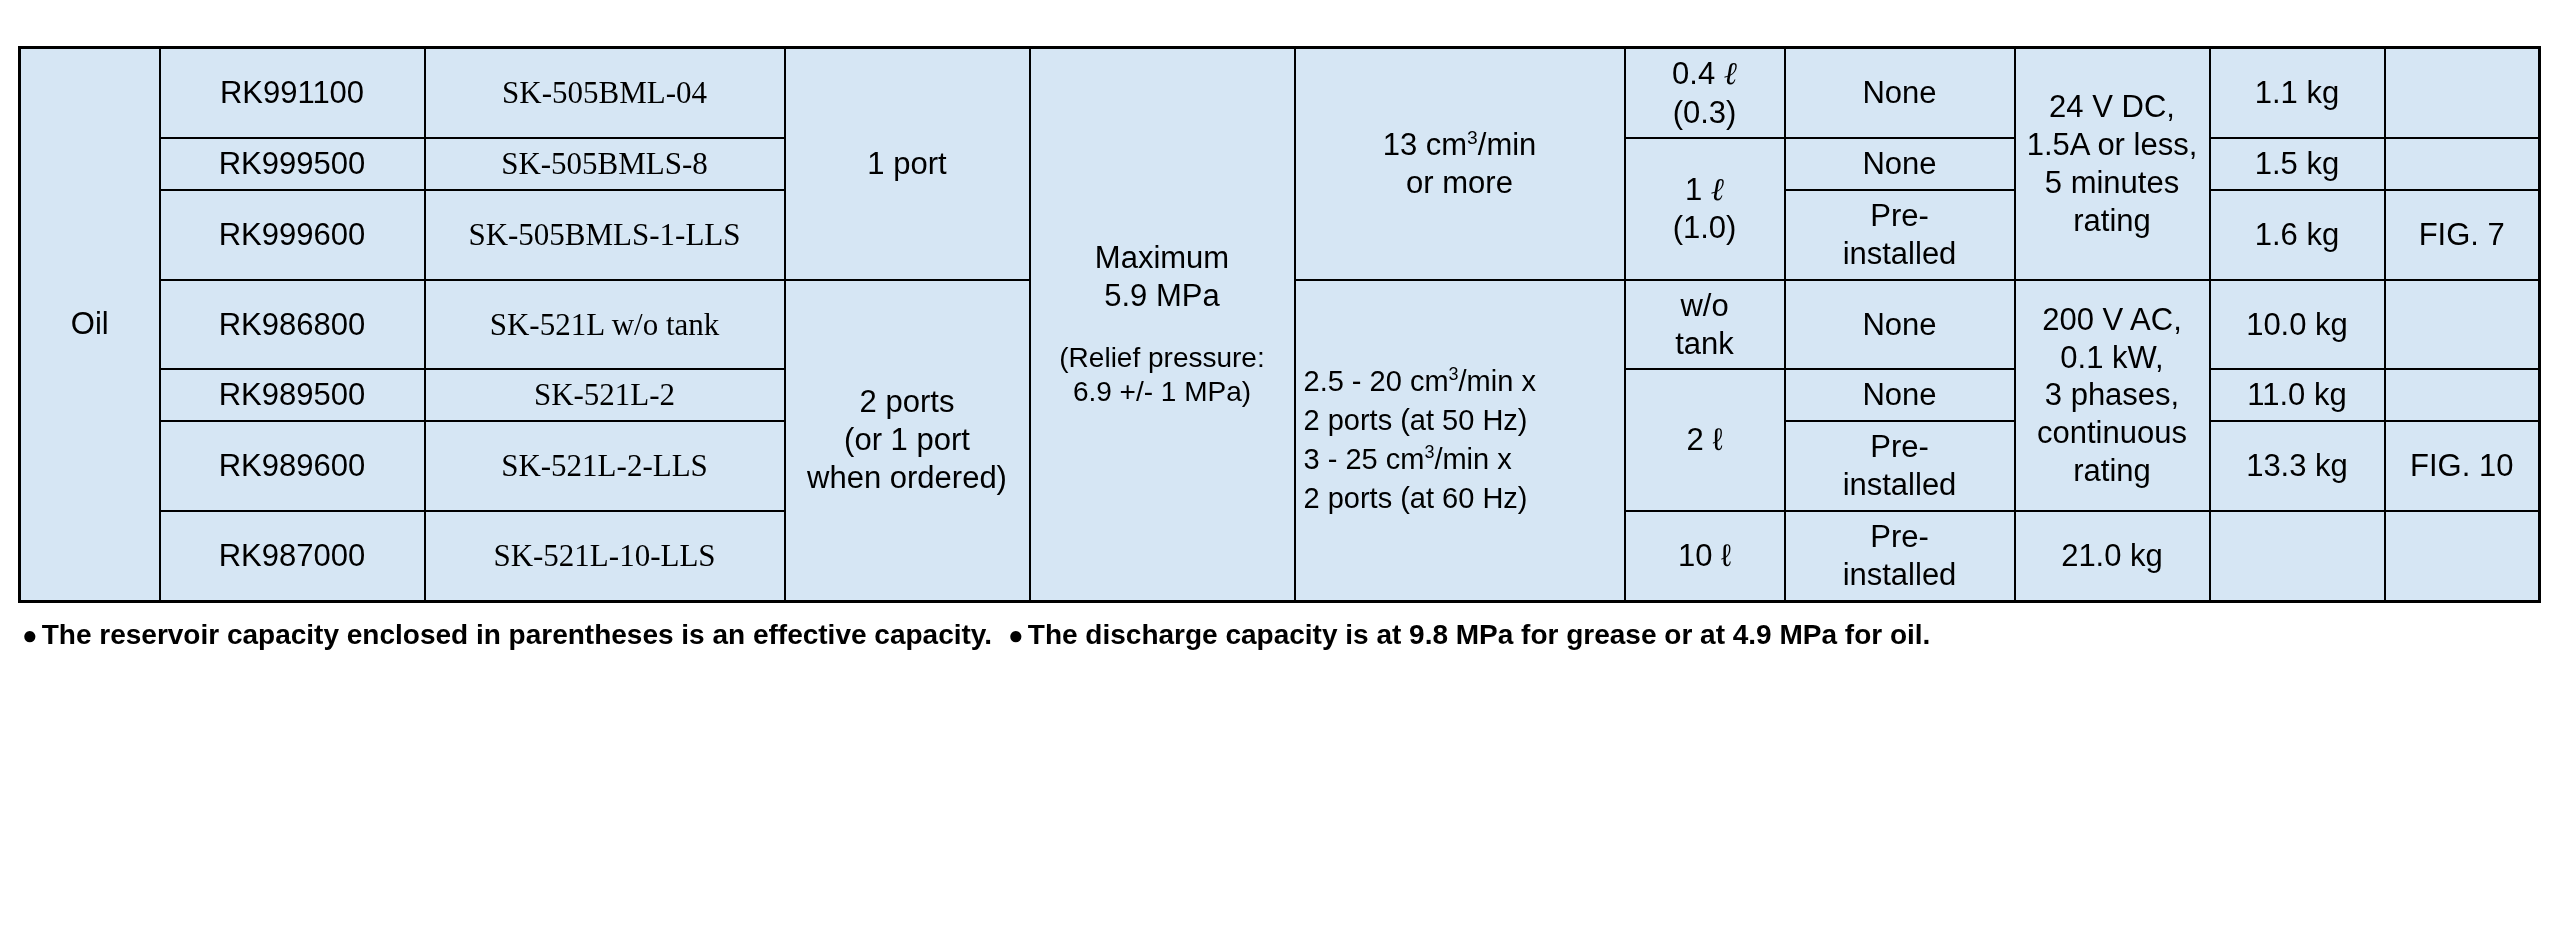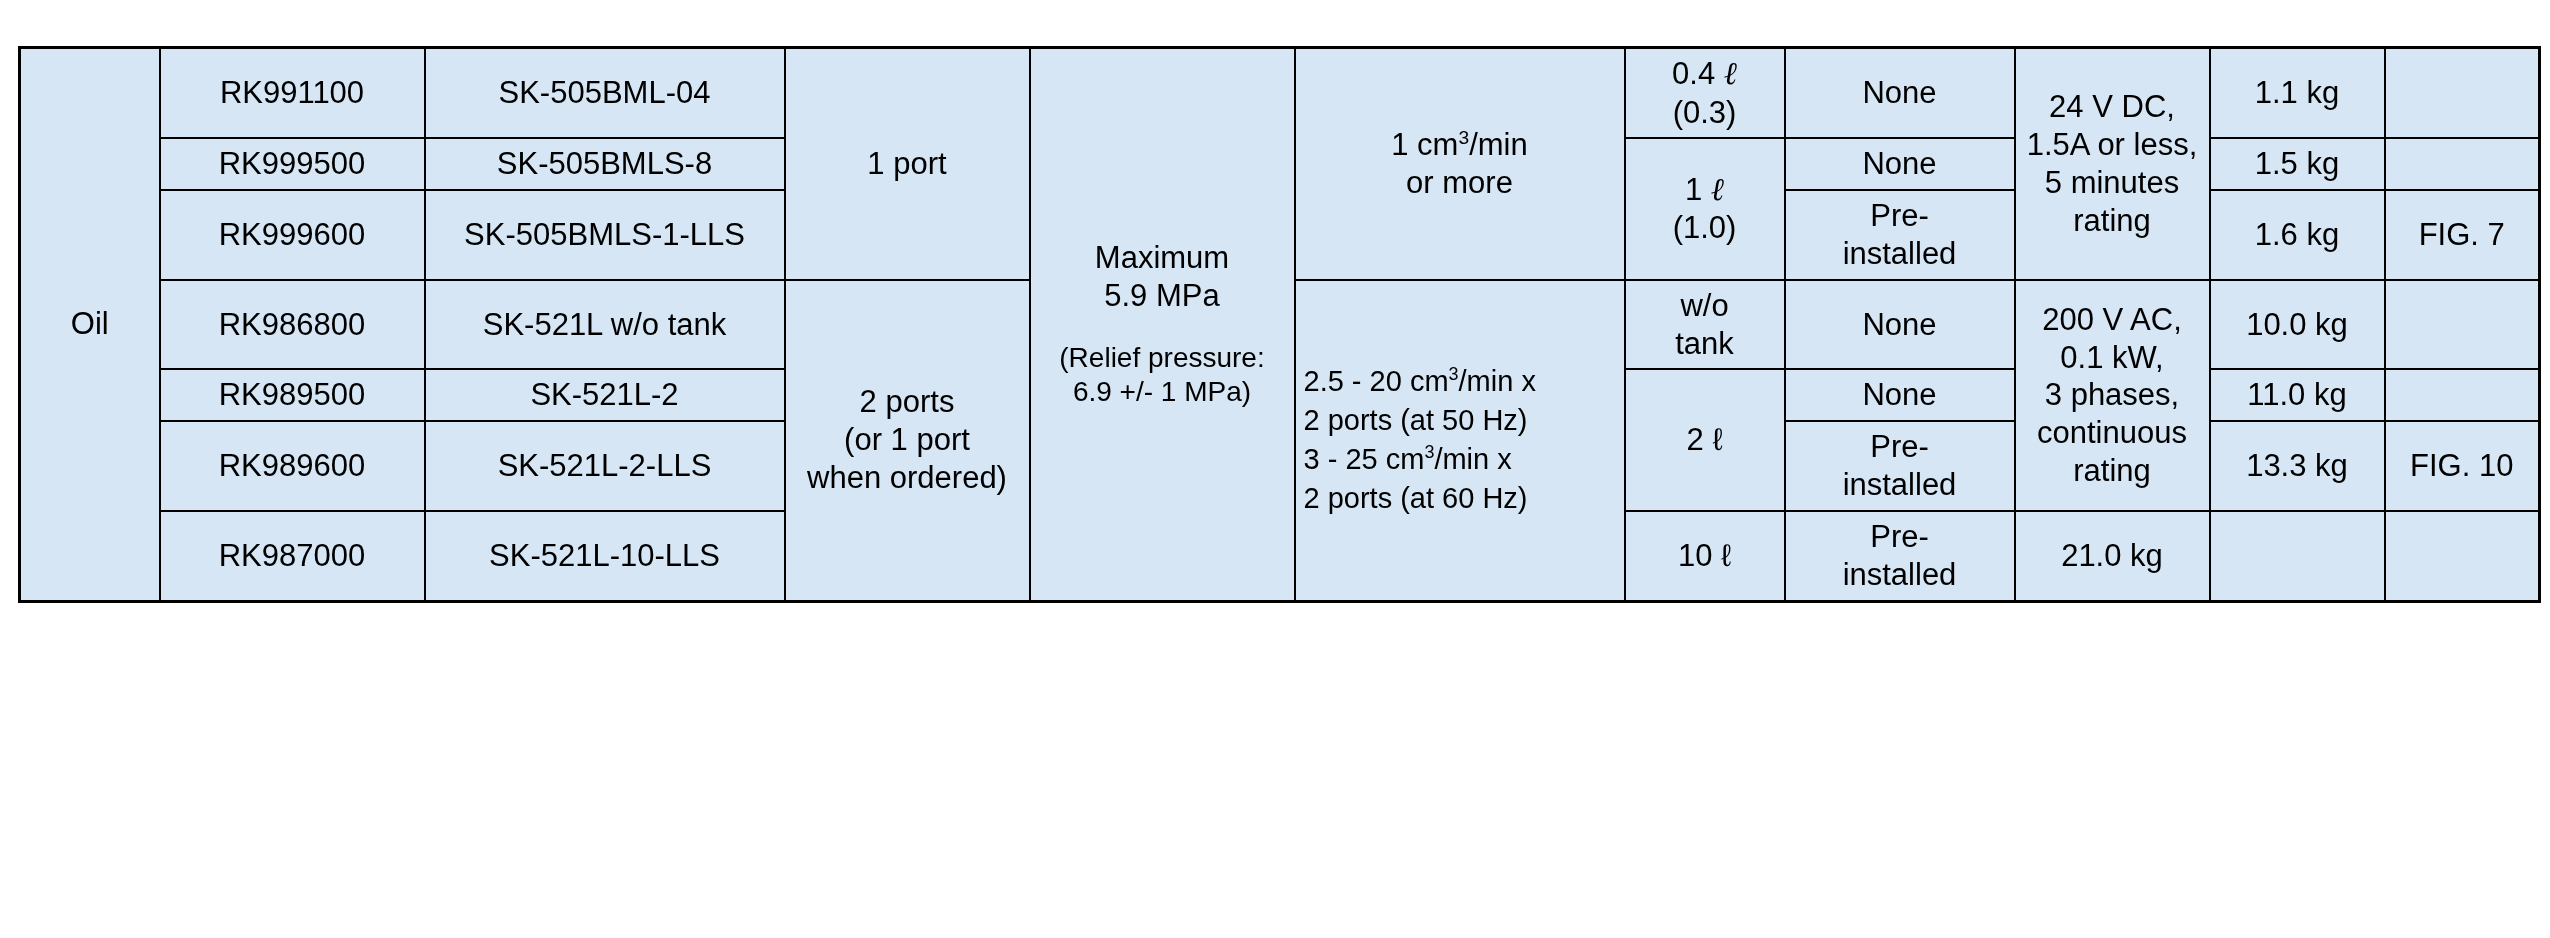--- a/index.html
+++ b/index.html
@@ -55,20 +55,21 @@
   col.c-mass  { width: 175px; }
   col.c-fig   { width: 155px; }
 
   .cat-cell {
     font-size: 33px;
   }
   .model-cell {
     text-align: left;
     padding-left: 22px;
     font-size: 31px;
+    font-family: Liberation Serif, serif;
   }
   .code-cell {
     text-align: left;
     padding-left: 22px;
     font-size: 31px;
   }
   .ports-cell {
     text-align: left;
     padding-left: 18px;
     font-size: 32px;
@@ -154,21 +155,21 @@
         <td class="model-cell">SK-505BML-04</td>
         <td class="ports-cell" rowspan="3">1 port</td>
         <td class="press-cell" rowspan="7">
           <span class="l2">Maximum</span>
           <span class="l2">5.9 MPa</span>
           <span class="l2" style="height:26px"></span>
           <span class="l2 small">(Relief pressure:</span>
           <span class="l2 small">6.9 +/- 1 MPa)</span>
         </td>
         <td class="disch-cell" rowspan="3">
-          <span class="l2 nowrap"><span>1 cm</span><sup>3</sup><span>/min</span></span>
+          <span class="l2 nowrap"><span>13 cm</span><sup>3</sup><span>/min</span></span>
           <span class="l2">or more</span>
         </td>
         <td class="res-cell">
           <span class="l2">0.4 <span class="litre">ℓ</span></span>
           <span class="l2">(0.3)</span>
         </td>
         <td class="lls-cell">None</td>
         <td class="power-cell" rowspan="3">
           <span class="l2">24 V DC,</span>
           <span class="l2">1.5A or less,</span>
@@ -260,14 +261,17 @@
           <span class="l2">Pre-</span>
           <span class="l2">installed</span>
         </td>
         <td class="mass-cell">21.0 kg</td>
         <td class="fig-cell"></td>
       </tr>
 
     </tbody>
   </table>
 
+  <div class="note">
+    <span class="bullet">●</span><span>The reservoir capacity enclosed in parentheses is an effective capacity.</span><span class="gap"></span><span class="bullet">●</span><span>The discharge capacity is at 9.8 MPa for grease or at 4.9 MPa for oil.</span>
+  </div>
 
 </div>
 
 </body></html>

